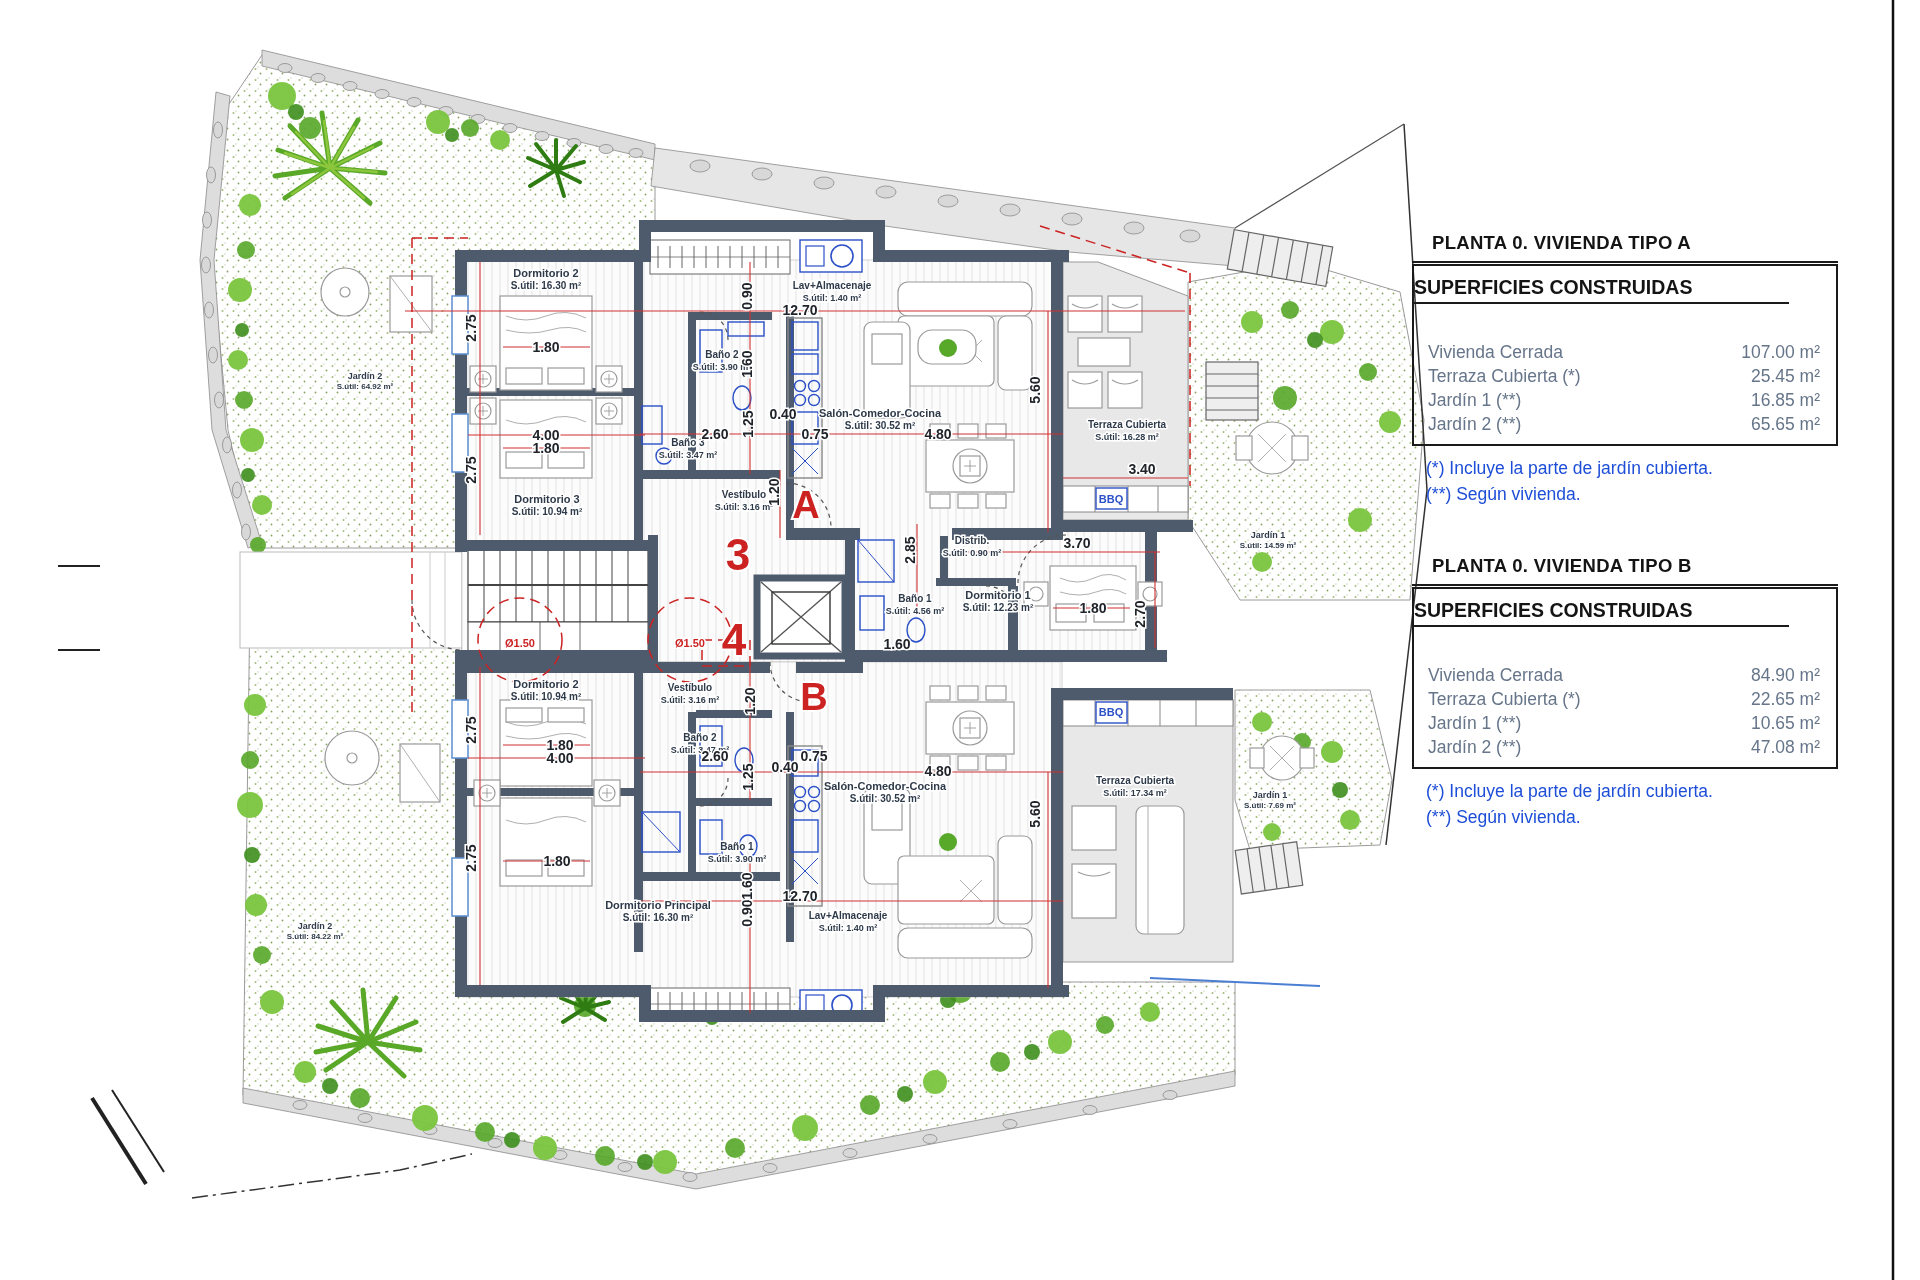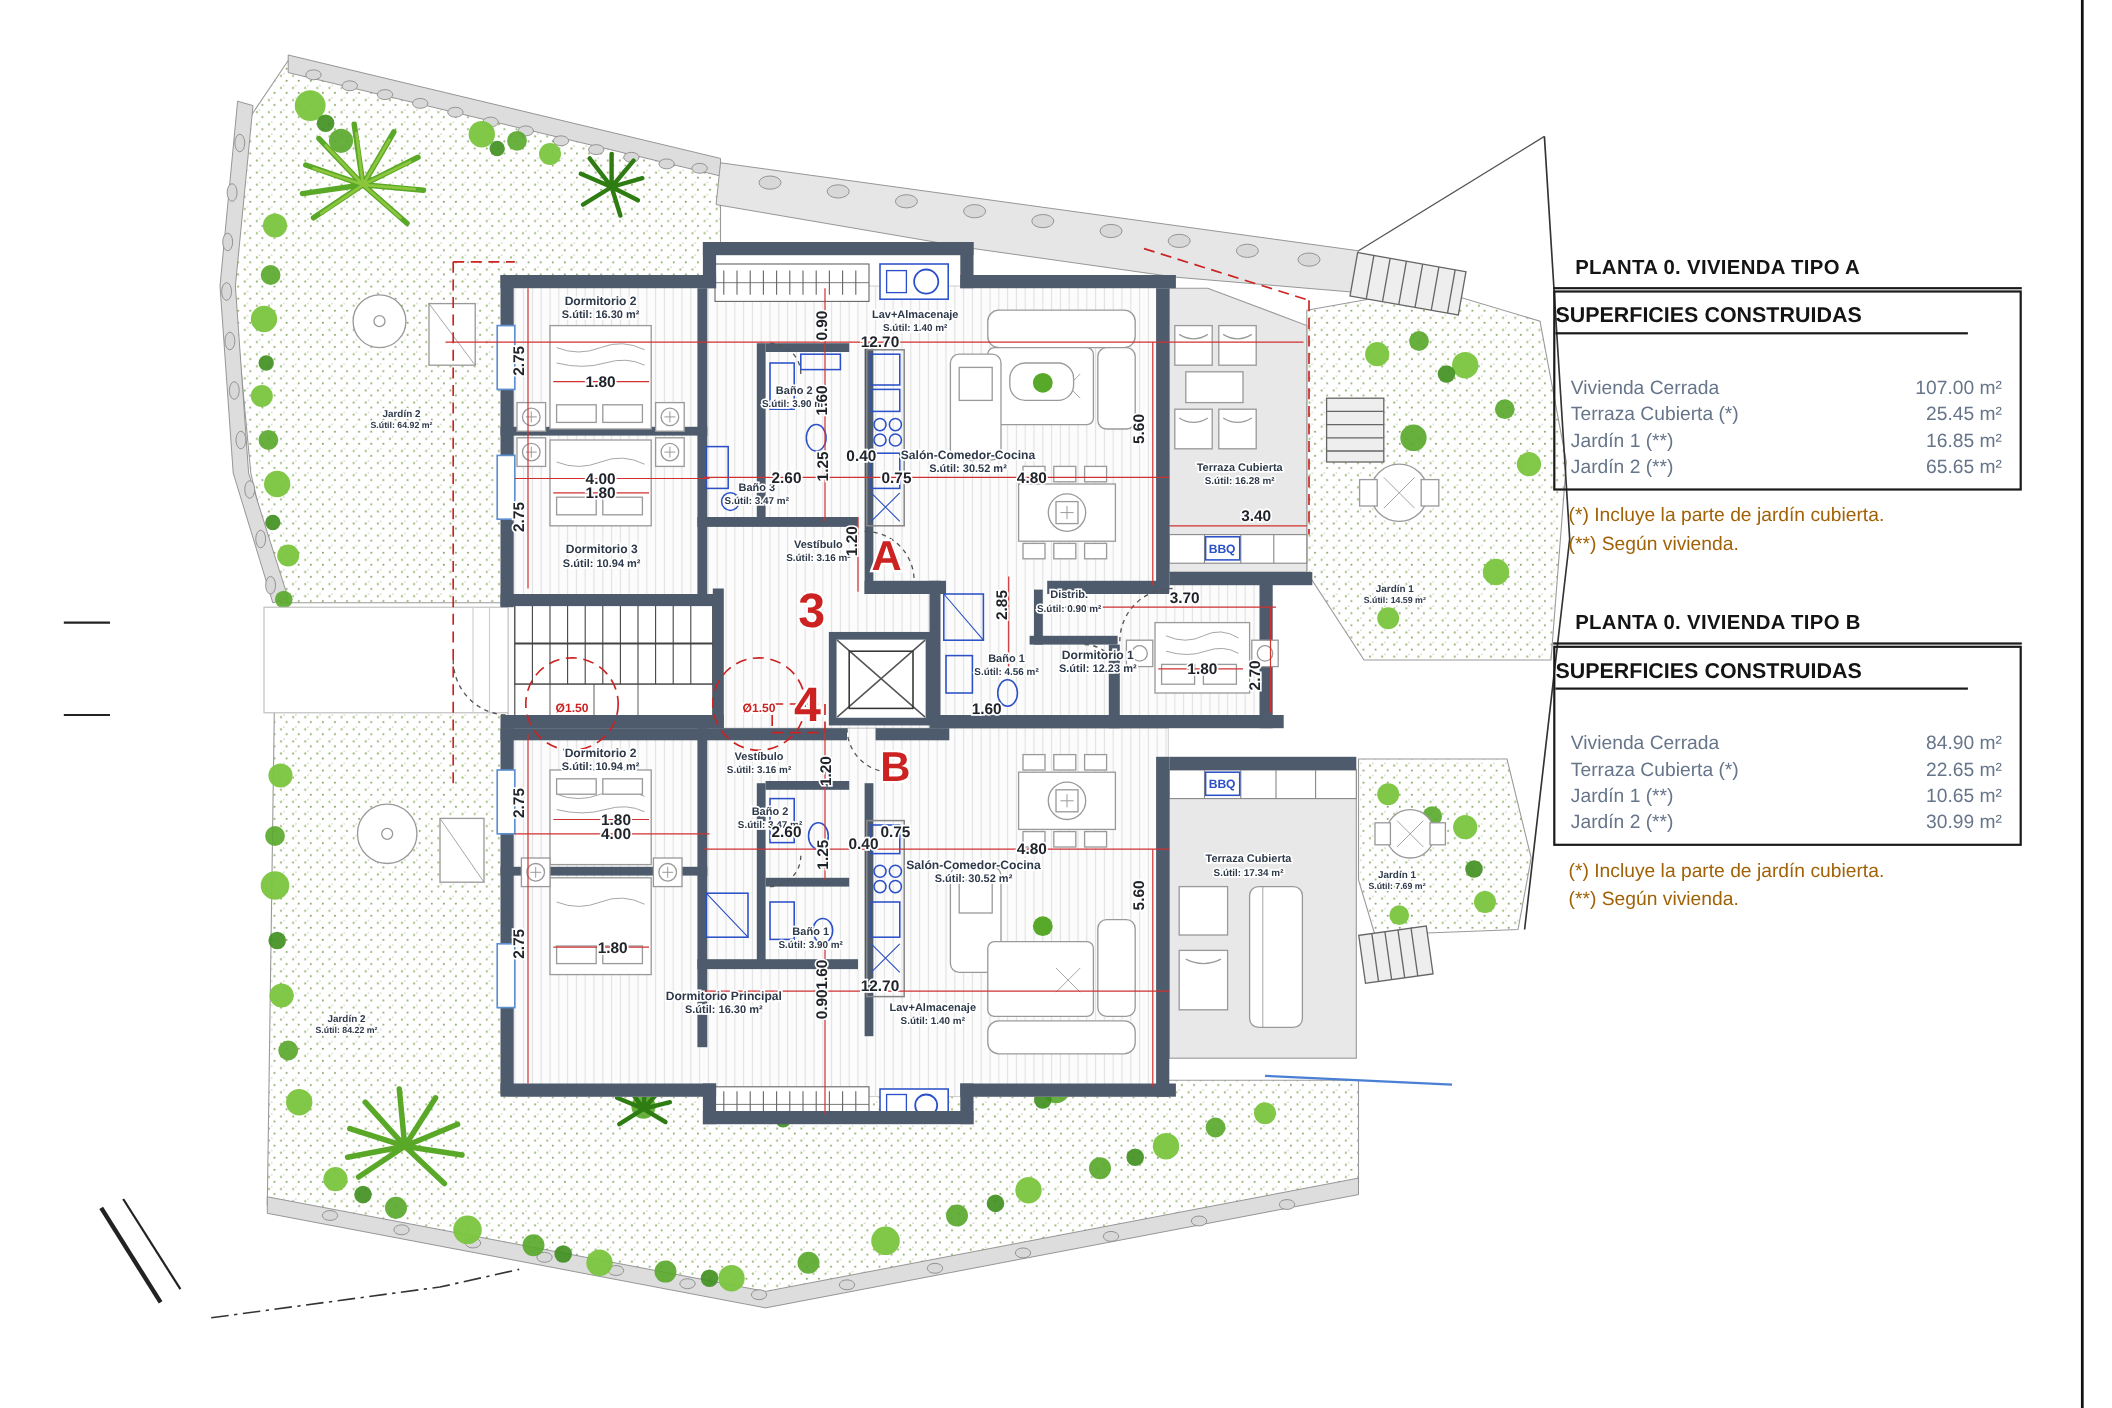--- a/index.html
+++ b/index.html
@@ -16,21 +16,21 @@
   
   .info-panel{position:absolute;left:1412px;width:426px;color:#141414;}
   .panel-heading{font-size:18.5px;font-weight:700;letter-spacing:.3px;padding:0 0 7px 20px;
                  border-bottom:2px solid #1a1a1a;}
   .surfaces-box{border:2px solid #1a1a1a;margin-top:1px;height:182px;box-sizing:border-box;}
   .box-title{width:88%;border-bottom:2px solid #1a1a1a;
              font-size:19.5px;font-weight:700;padding:10px 4px 3px 0;}
   .rows{margin-top:36px;padding:0 16px 0 14px;}
   .srow{display:flex;justify-content:space-between;font-size:17.5px;line-height:24px;
         color:#66758a;}
-  .notes{margin-top:9px;padding-left:14px;font-size:17.5px;line-height:26px;color:#a16207;}
+  .notes{margin-top:9px;padding-left:14px;font-size:17.5px;line-height:26px;color:#1d4ed8;}
 </style>
 </head>
 <body>
 
 <div id="sheet">
 
 <svg id="plan-svg" width="1920" height="1280" viewBox="0 0 1920 1280">
   <defs>
     <pattern id="gdots" width="11" height="11" patternUnits="userSpaceOnUse">
       <rect width="11" height="11" fill="#ffffff"></rect>
@@ -694,21 +694,21 @@
       <div class="srow">
         <span>Terraza Cubierta (*)</span>
         <span>22.65 m²</span>
       </div>
       <div class="srow">
         <span>Jardín 1 (**)</span>
         <span>10.65 m²</span>
       </div>
       <div class="srow">
         <span>Jardín 2 (**)</span>
-        <span>30.99 m²</span>
+        <span>47.08 m²</span>
       </div>
     </div>
   </div>
   <div class="notes">
     <div>(*) Incluye la parte de jardín cubierta.</div>
     <div>(**) Según vivienda.</div>
   </div>
 </div>
 
 </div>

